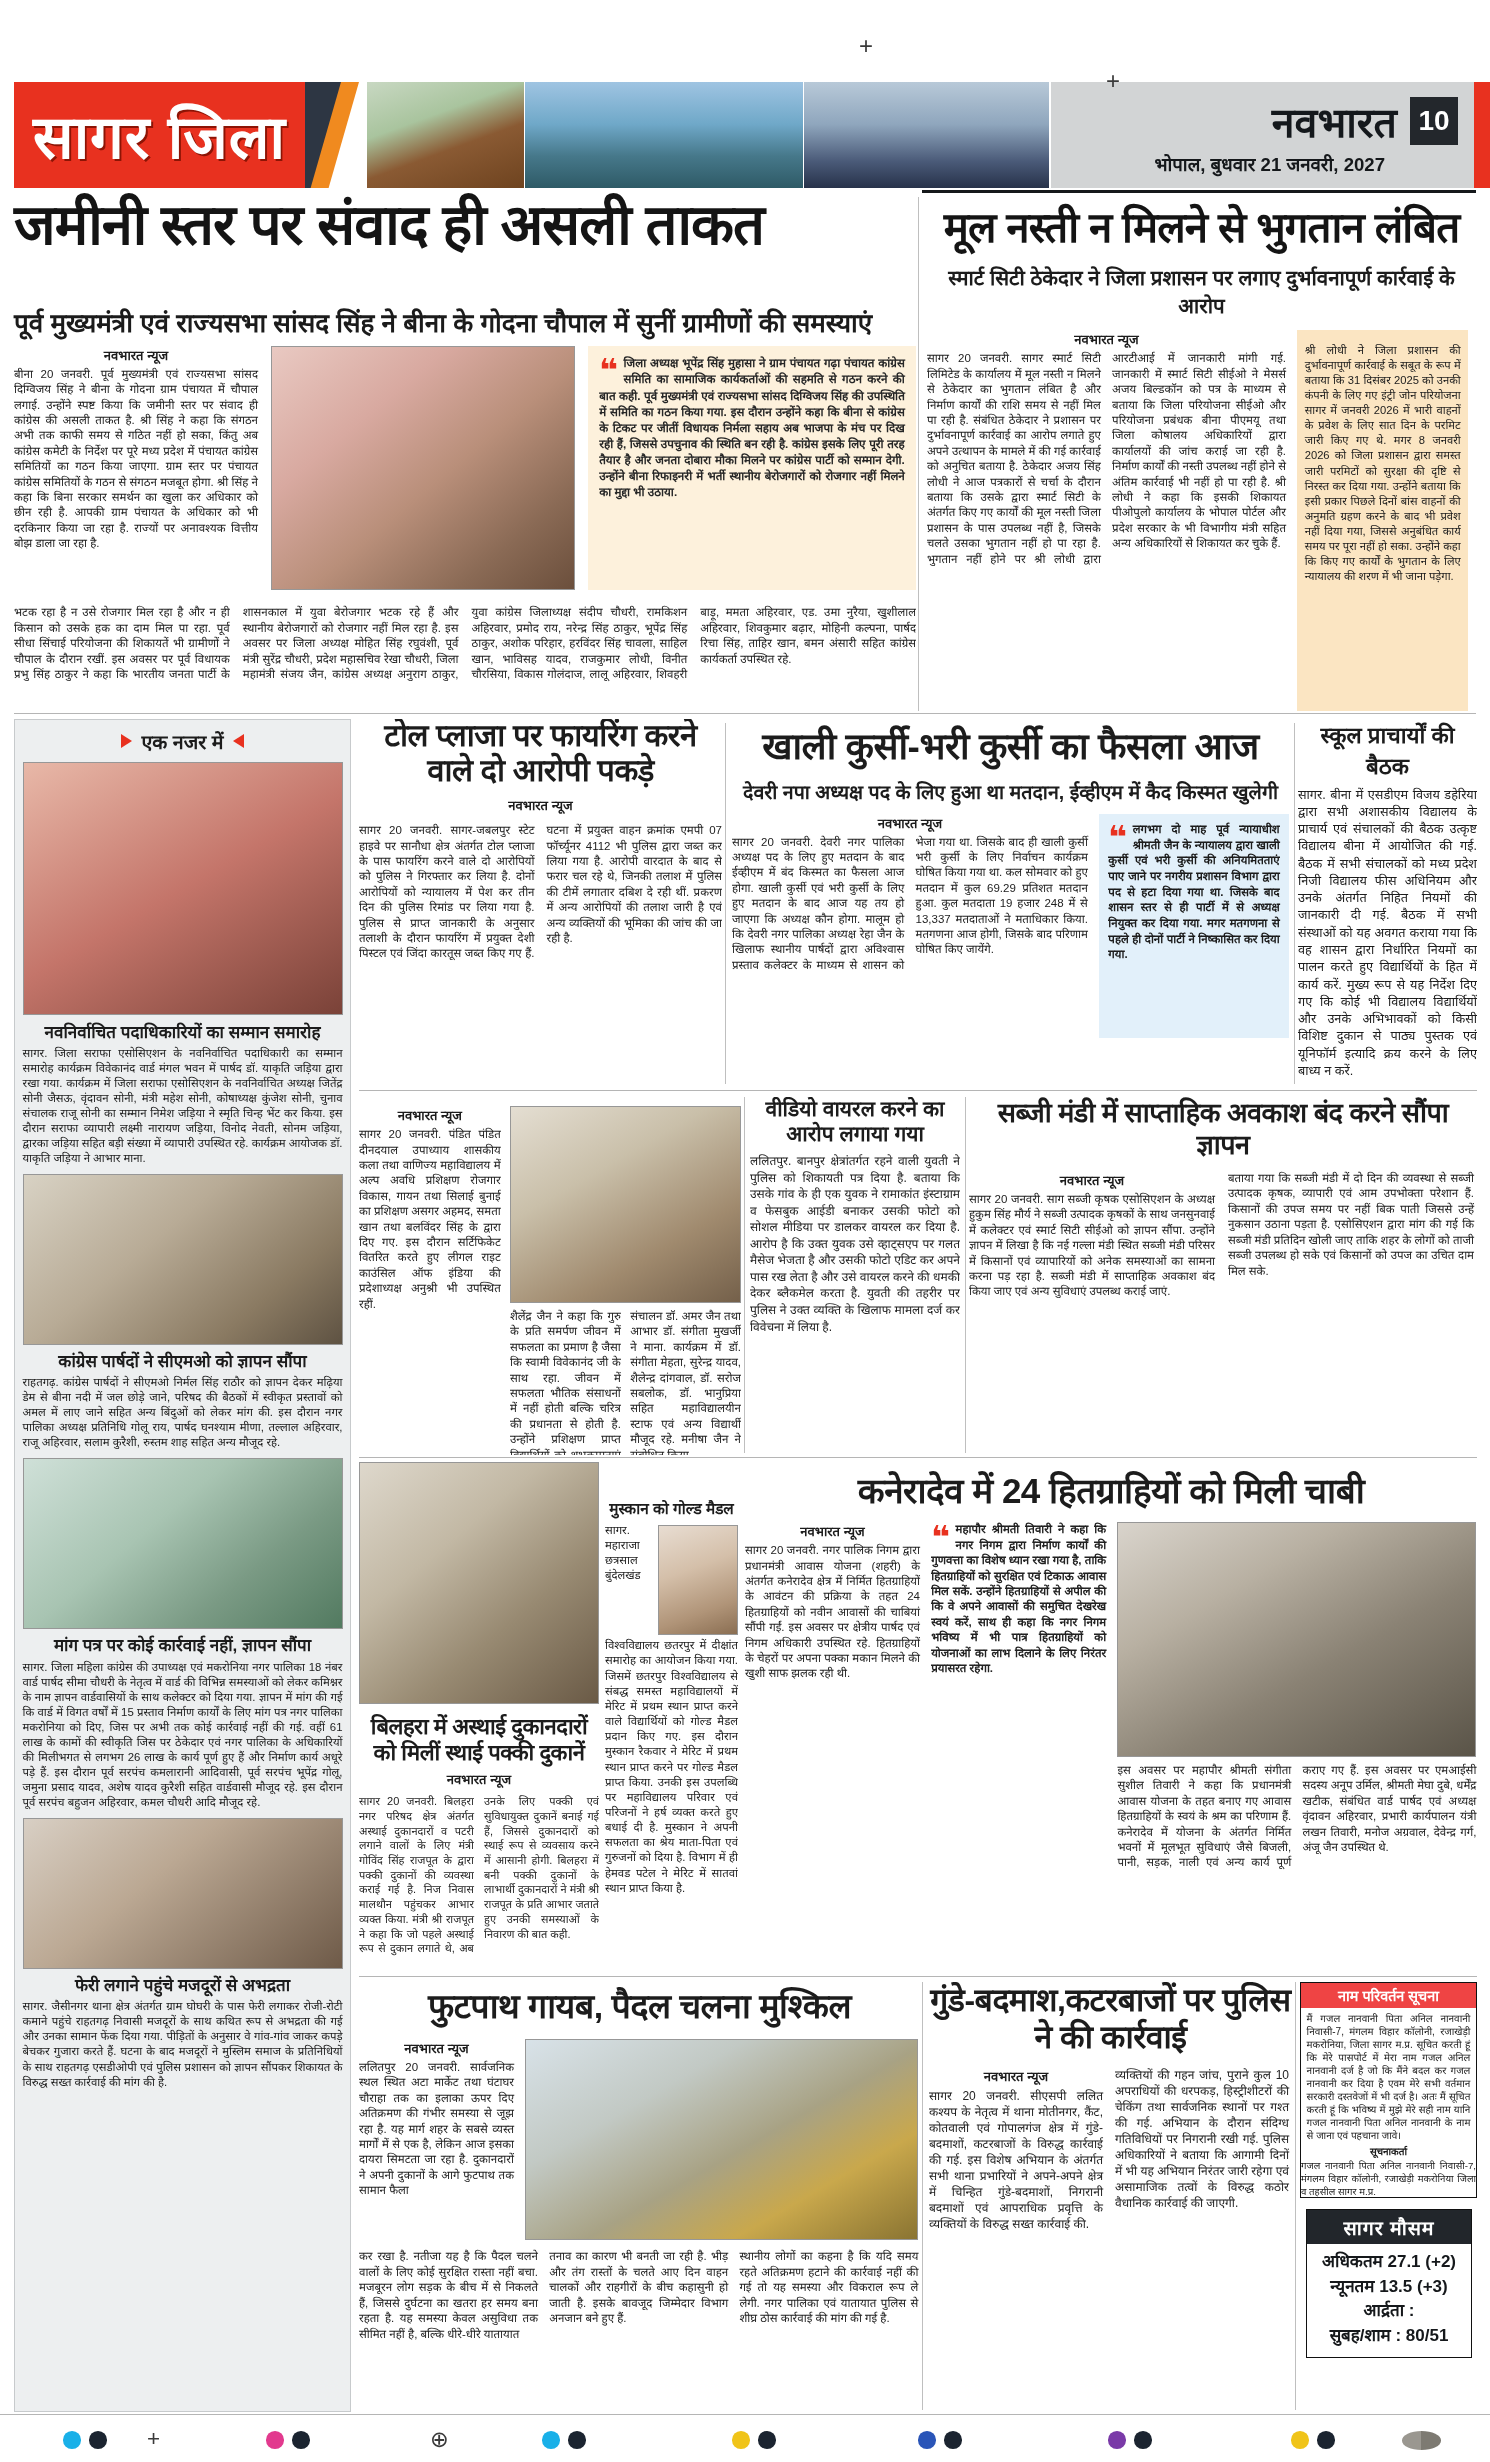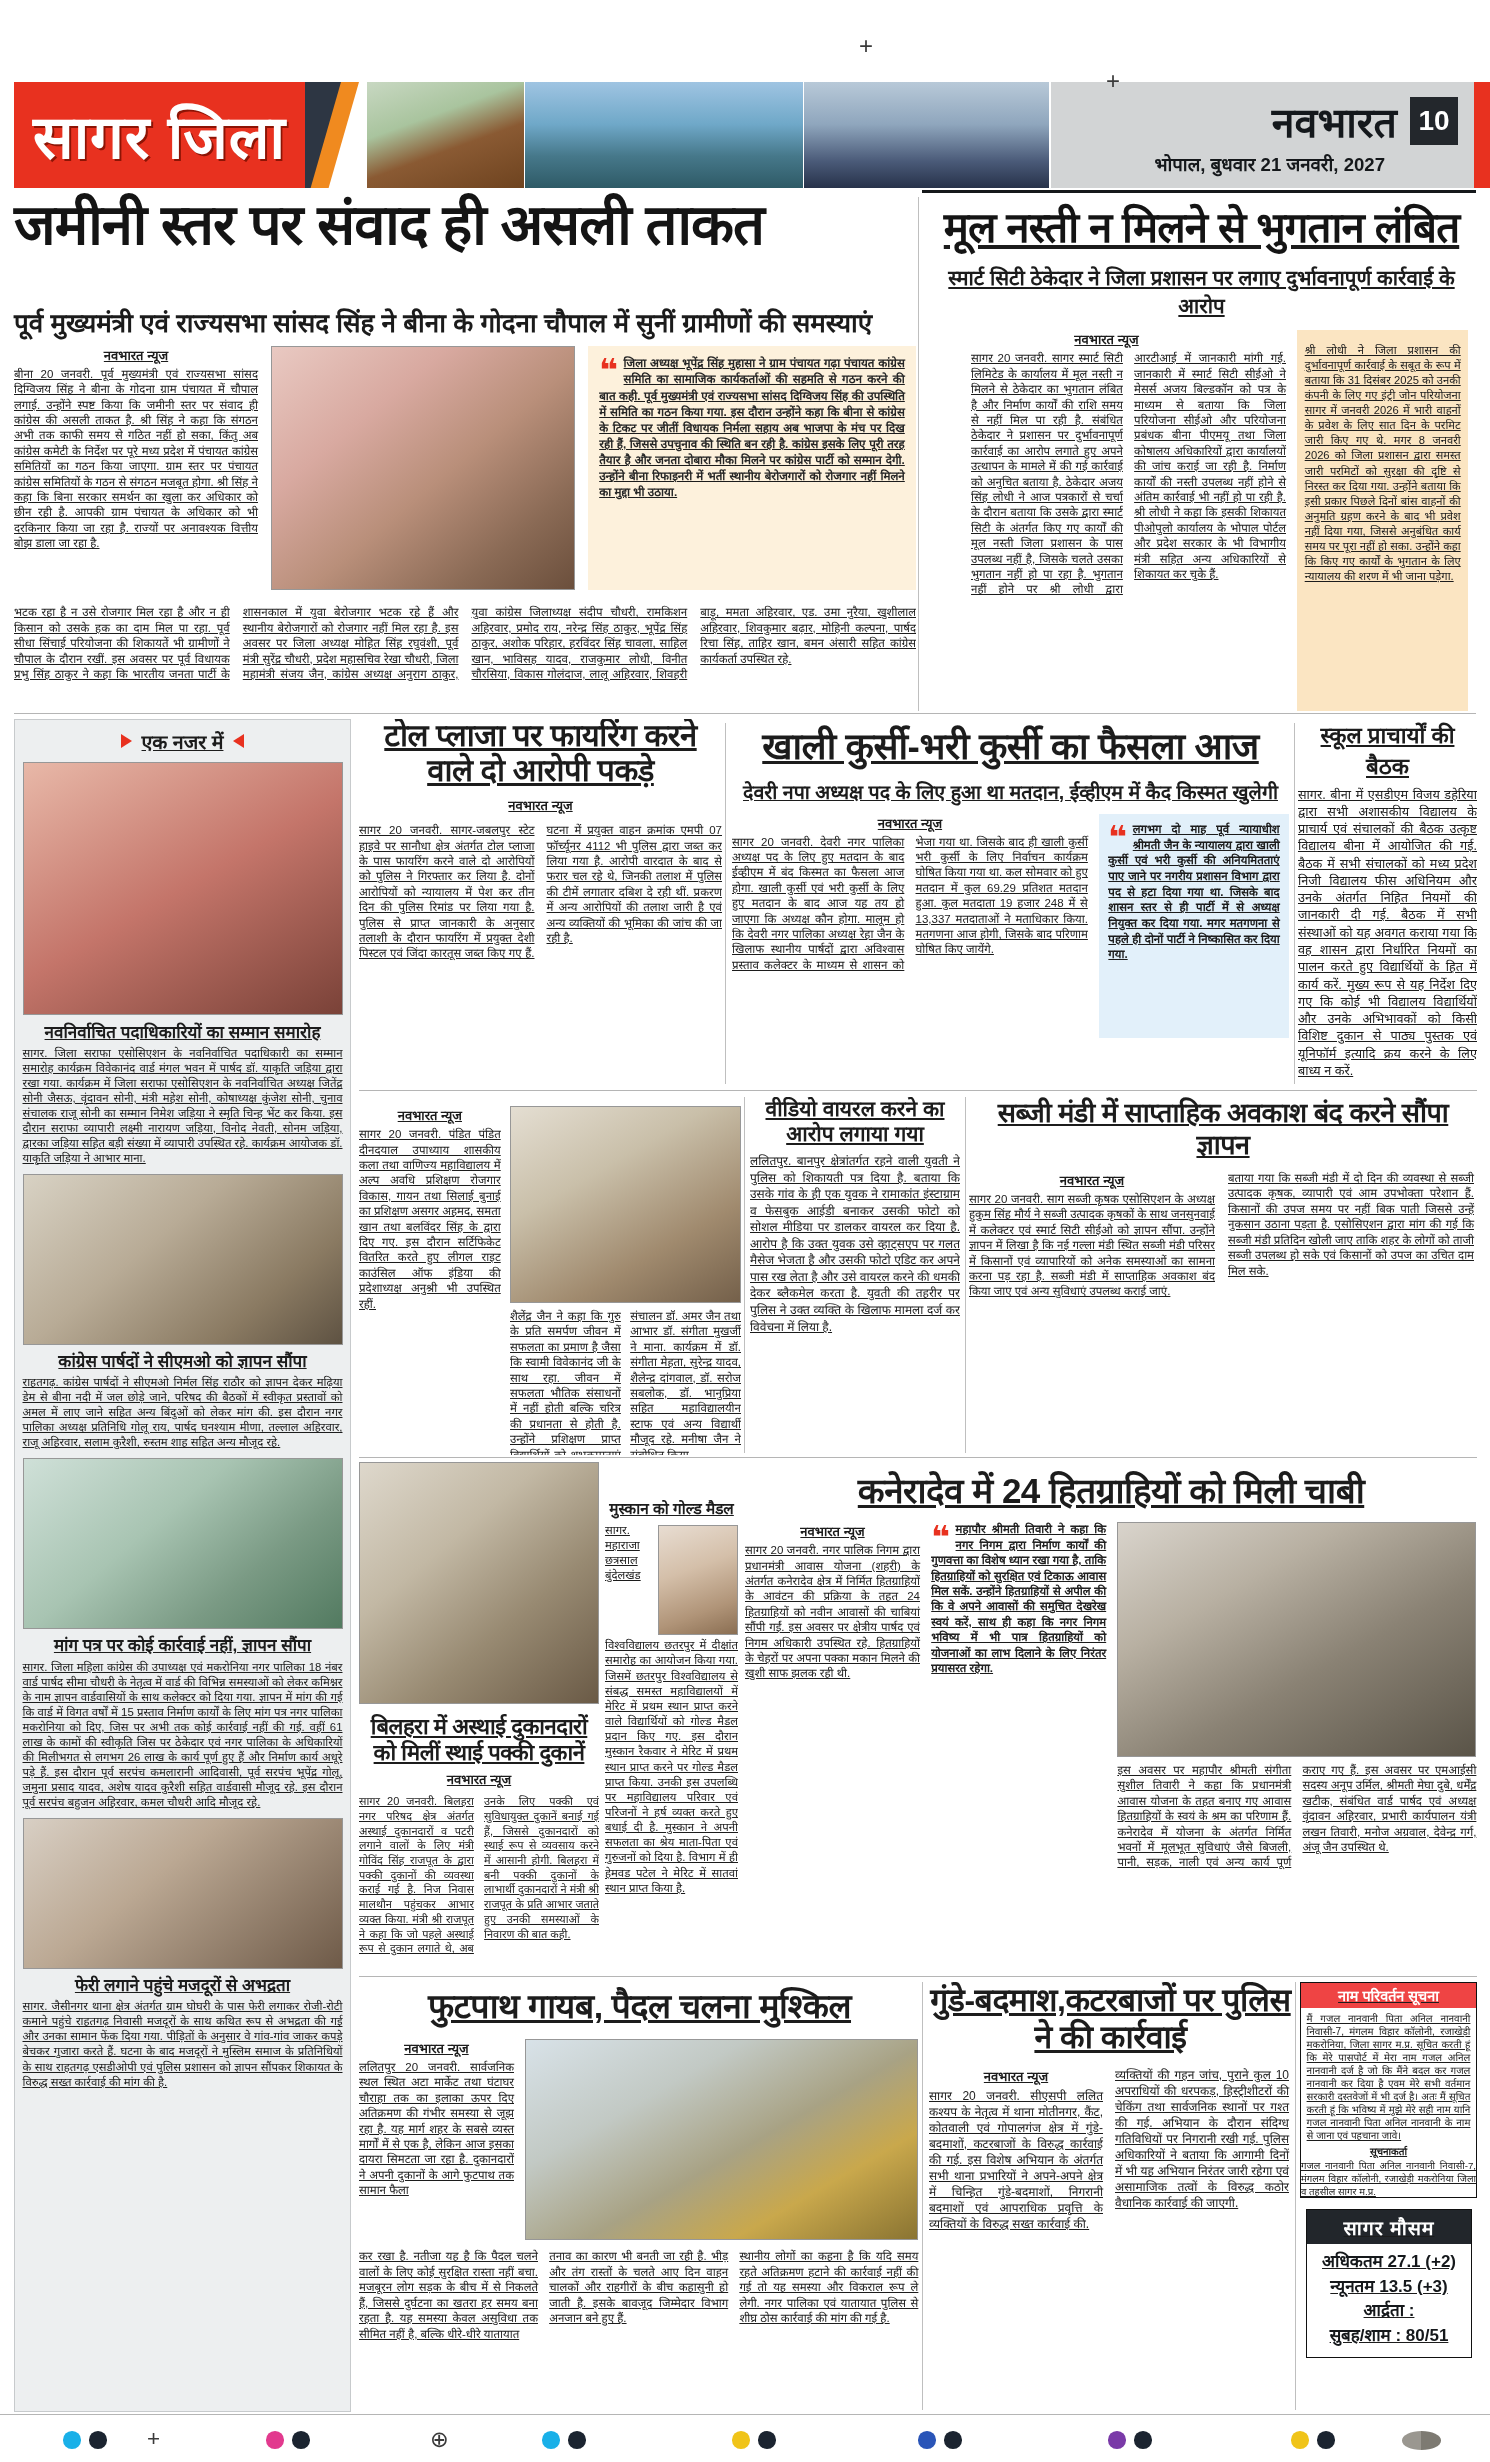--- a/index.html
+++ b/index.html
@@ -26,40 +26,40 @@
   .red-bar { position:absolute; left:1474px; top:82px; width:16px; height:106px; background:#e8311f; }
   .reg-plus { position:absolute; color:#3a3a3a; font-size:24px; font-weight:400; }
 
   
   .vrule { position:absolute; width:0.9px; background:#bfbfbf; }
   .hrule { position:absolute; height:0.9px; background:#b5b5b5; }
   .hrule-dark { position:absolute; height:2.8px; background:#15181b; }
   .byline { text-align:center; font-weight:800; font-size:13px; margin-bottom:2.8px; }
   .bodytxt { font-size:11.5px; line-height:1.34; text-align:justify; color:#222; }
   .photo { border:0.9px solid #979797; }
-  .sec { position:absolute; overflow:hidden;text-decoration:underline; }
+  .sec { position:absolute; overflow:hidden; }
 
   
   .lead-title { position:absolute; left:14px; top:196px; width:900px; font-size:56px; line-height:1.05; font-weight:900; color:#141414; letter-spacing:-0.9px; }
   .lead-sub { position:absolute; left:14px; top:304px; width:900px; font-size:26px; font-weight:700; color:#1b1b1b; }
   .lead-body { left:14px; top:346px; width:902px; height:365px; }
   .lead-row { display:flex; gap:13px; height:250px; }
   .lead-col1 { width:244px; }
   .photo-lead { width:304px; height:244px; background:linear-gradient(140deg,#e9c9c2 0%,#d8a9a0 30%,#b98f7a 55%,#8a6a55 80%,#6b4f3c 100%); }
   .quote-box { width:328px; height:244px; background:#fdf1dc; padding:9.3px 11.2px; font-size:11.7px; line-height:1.38; text-align:justify; font-weight:600; color:#262626; }
   .qmark { color:#e8311f; font-size:32px; font-weight:900; line-height:0.6; float:left; margin:5.6px 5.6px 0 0; }
   .lead-bottom { margin-top:9.3px; column-count:4; column-gap:13px; height:99px; }
 
   
   .pay { left:927px; top:197px; width:549px; height:514px; }
   .pay-title { text-align:center; font-size:42px; font-weight:900; color:#141414; letter-spacing:-0.9px; }
   .pay-sub { text-align:center; font-size:20.5px; font-weight:700; margin-top:9.3px; }
   .pay-flex { display:flex; gap:11.2px; margin-top:11.2px; }
   .pay-cols { width:359px; }
-  .pay-cols .cols2 { column-count:2; column-gap:11.2px; height:371px;margin-left:44px; }
+  .pay-cols .cols2 { column-count:2; column-gap:11.2px; height:371px; }
   .pay-high { width:171px; background:#fbe5c2; padding:7.5px; height:400px; }
   .pay-high-title { color:#b2511a; font-weight:800; font-size:15px; text-align:center; margin-bottom:4.7px; }
   .pay-high-body { font-size:11.2px; line-height:1.35; text-align:justify; }
 
   
   .glance { left:14px; top:719px; width:337px; height:1693px; background:#edeff0; border:0.9px solid #c7cacc; padding:7.5px; }
   .glance-head { display:flex; align-items:center; justify-content:center; gap:9.3px; font-size:19.6px; font-weight:800; margin-bottom:7.5px; }
   .tri { width:0; height:0; border-top:7.5px solid transparent; border-bottom:7.5px solid transparent; }
   .tri-r { border-left:11.2px solid #e8311f; }
   .tri-l { border-right:11.2px solid #e8311f; }

